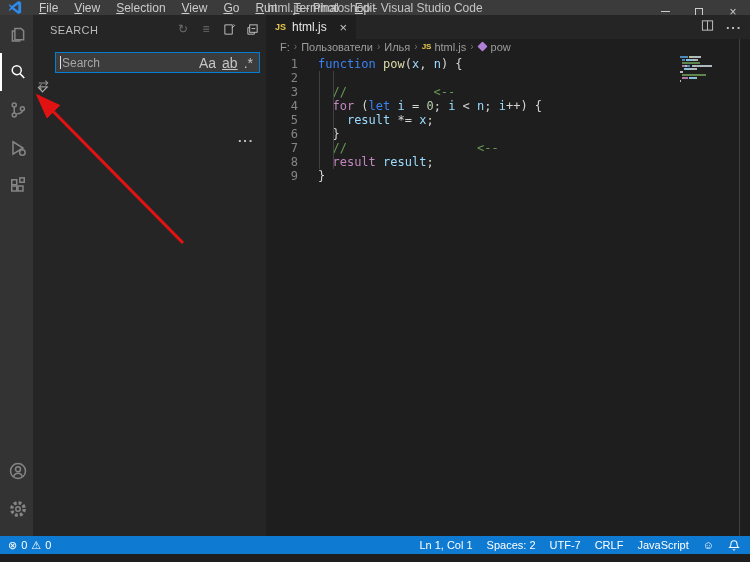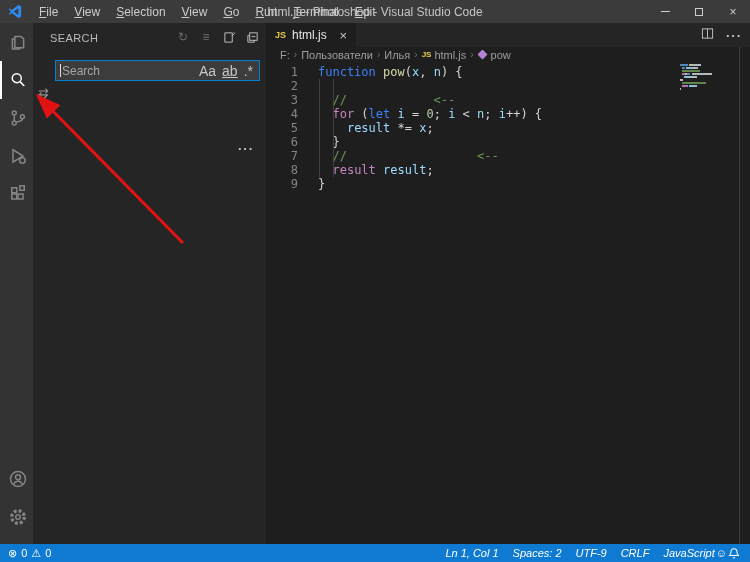--- a/index.html
+++ b/index.html
@@ -2,21 +2,21 @@
 <html><head>
 <meta charset="utf-8">
 <style>
   * { margin:0; padding:0; box-sizing:border-box; }
   html,body { width:750px; height:562px; }
   body {
     position:relative; overflow:hidden; background:#1e1e1e;
     font-family:"Liberation Sans", sans-serif; -webkit-font-smoothing:antialiased;
   }
   
-  .titlebar { height:23px; background:#3b3b3b; display:flex; align-items:center; position:relative; color:#cccccc; }
+  .titlebar { height:15px; background:#3b3b3b; display:flex; align-items:center; position:relative; color:#cccccc; }
   .vscode-logo { width:15px; height:15px; margin:0 8px 0 8px; flex:0 0 auto; }
   .menus { display:flex; height:100%; align-items:center; }
   .menu-item { font-size:12px; padding:0 8px; color:#cccccc; cursor:default; display:inline-block; }
   .menu-item::first-letter { text-decoration:underline; }
   .win-title { position:absolute; left:50%; transform:translateX(-50%); font-size:12px; color:#c5c5c5; white-space:nowrap; }
   .win-controls { position:absolute; right:0; top:0; height:23px; display:flex; }
   .win-btn { width:34px; height:23px; display:flex; align-items:center; justify-content:center; color:#cccccc; font-size:12px; }
   .min-glyph { width:9px; height:1px; background:#cccccc; }
   .max-glyph { width:8px; height:8px; border:1px solid #cccccc; }
   
@@ -71,21 +71,21 @@
   .tok-var { color:#9cdcfe; } .tok-num { color:#b5cea8; } .tok-cmt { color:#6a9955; } .tok-pln { color:#d4d4d4; }
   .indent-guide { position:absolute; width:1px; background:#404040; top:17px; height:98px; }
   .ig1 { left:53px; } .ig2 { left:67px; }
   .minimap { position:absolute; right:32px; top:2px; width:38px; }
   .mm-row { height:2px; margin-bottom:1px; display:flex; }
   .mm-row span { height:2px; display:inline-block; opacity:.85; }
   .scroll-divider { position:absolute; right:10px; top:24px; bottom:0; width:1px; background:#3f3f46; }
   
   .statusbar { height:18px; background:#0f7ad1; display:flex; align-items:center; color:#ffffff; font-size:11px; padding:0 10px 0 8px; }
   .sb-left { display:flex; align-items:center; gap:4px; }
-  .sb-right { margin-left:auto; display:flex; gap:1px;font-style:italic; }
+  .sb-right { margin-left:auto; display:flex; gap:14px; }
   .status-ico { font-size:11px; }
   .bell svg, .feedback { display:block; }
   
   .annotation { position:absolute; inset:0; width:750px; height:562px; z-index:50; pointer-events:none; }
 </style>
 </head>
 <body>
 
 <div class="titlebar">
   <svg class="vscode-logo" viewBox="0 0 16 16">
@@ -359,21 +359,21 @@
   <div class="sb-left">
     <span class="status-ico">⊗</span>
     <span>0</span>
     <span class="status-ico">⚠</span>
     <span>0</span>
   </div>
   <div class="sb-right">
     <span id="sb-items" style="display:flex;gap:14px;">
         <span>Ln 1, Col 1</span>
         <span>Spaces: 2</span>
-        <span>UTF-9</span>
+        <span>UTF-7</span>
         <span>CRLF</span>
         <span>JavaScript</span>
       </span>
     <span class="feedback">☺</span>
     <span class="bell">
       <svg width="12" height="13" viewBox="0 0 14 14" fill="none" stroke="#ffffff" stroke-width="1.2">
         <path d="M7 1.5c2.2 0 3.5 1.6 3.5 3.5 0 2.8.8 3.7 1.5 4.3H2c.7-.6 1.5-1.5 1.5-4.3 0-1.9 1.3-3.5 3.5-3.5z"></path>
         <path d="M5.8 11.5a1.3 1.3 0 0 0 2.4 0"></path>
       </svg>
     </span>

